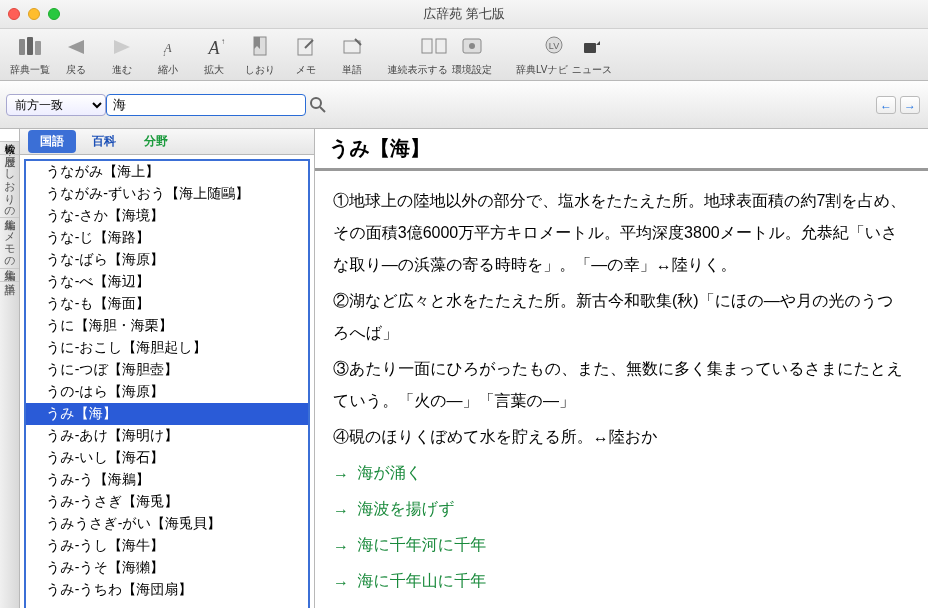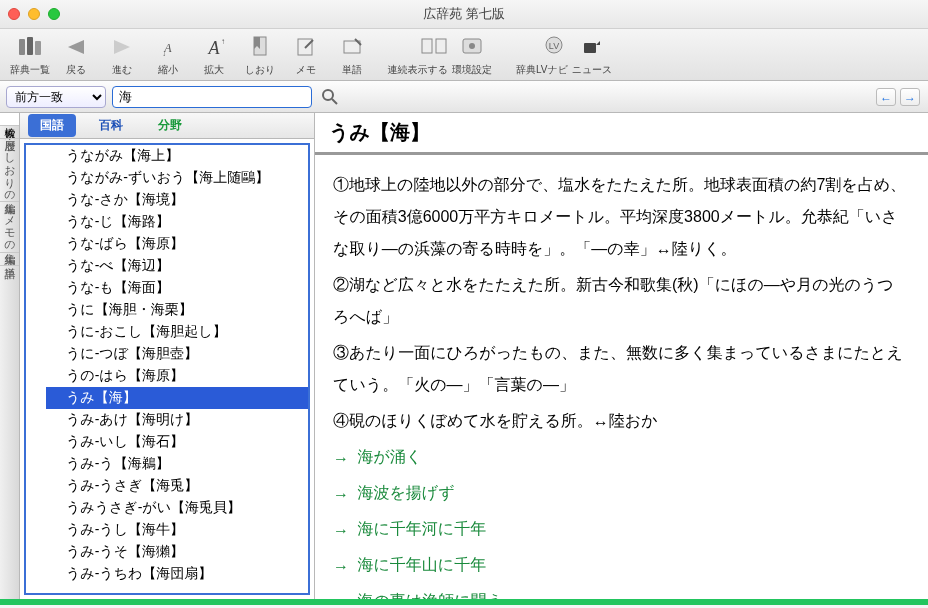--- a/index.html
+++ b/index.html
@@ -12,43 +12,43 @@
 .tl.y { background: #ffbd2e; border: 1px solid #dfa123; }
 .tl.g { background: #28c840; border: 1px solid #1dad2c; }
 .title { position: absolute; left: 50%; transform: translateX(-50%); font-size: 13px; color: #444; }
 
 .toolbar { height: 52px; background: linear-gradient(#f5f5f5, #e2e2e2); border-bottom: 1px solid #b8b8b8; display: flex; align-items: center; padding: 0 8px; gap: 2px; }
 .tbtn { width: 44px; display: flex; flex-direction: column; align-items: center; gap: 2px; cursor: pointer; }
 .tbtn .ic { width: 28px; height: 28px; display: flex; align-items: center; justify-content: center; color: #555; }
 .tbtn .lb { font-size: 10px; color: #444; white-space: nowrap; }
 .tbtn.wide { width: 72px; align-items: flex-end; }
 
-.searchbar { height: 32px; background: linear-gradient(#fdfdfd, #e5e5e5); border-bottom: 1px solid #b8b8b8; display: flex; align-items: center; padding: 0 6px; gap: 6px; position: relative; }
+.searchbar { height: 48px; background: linear-gradient(#fdfdfd, #e5e5e5); border-bottom: 1px solid #b8b8b8; display: flex; align-items: center; padding: 0 6px; gap: 0; position: relative; }
 .searchbar select { height: 22px; font-size: 12px; border: 1px solid #a8a8d0; border-radius: 4px; background: #fff; padding: 0 4px; }
 .searchbar .sel-mode { width: 100px; background: linear-gradient(#fff,#eef); }
 .searchbar input { height: 22px; width: 200px; border: 1px solid #2a6cd6; border-radius: 4px; padding: 0 6px; font-size: 13px; background:#fff; }
 .searchbar .magnify { width: 24px; height: 24px; display:flex; align-items:center; justify-content:center; color:#555; cursor:pointer; }
 .navbtns { position: absolute; right: 8px; display:flex; gap:4px; }
 .navbtns button { width: 20px; height: 18px; border: 1px solid #bbb; border-radius: 3px; background: linear-gradient(#fff,#eee); cursor:pointer; display:flex;align-items:center;justify-content:center; font-size:12px; }
 
 .main { display: flex; height: 486px; }
 
 .sidetabs { width: 20px; background: linear-gradient(90deg,#f0f0f0,#d8d8d8); border-right: 1px solid #b8b8b8; display:flex; flex-direction:column; }
 .sidetabs .vt { writing-mode: vertical-rl; font-size: 11px; padding: 6px 2px; color:#555; border-bottom:1px solid #c8c8c8; cursor:pointer; text-align:center; }
 .sidetabs .vt.active { background:#fff; color:#000; }
 
 .leftpane { width: 295px; background:#fff; border-right:1px solid #b8b8b8; display:flex; flex-direction:column; }
-.tabrow { height: 26px; background: linear-gradient(#f8f8f8,#e6e6e6); border-bottom:1px solid #b8b8b8; display:flex; align-items:center; padding:0 8px; gap:11px; }
+.tabrow { height: 26px; background: linear-gradient(#f8f8f8,#e6e6e6); border-bottom:1px solid #b8b8b8; display:flex; align-items:center; padding:0 8px; gap:4px; }
 .tabrow .tab { padding: 3px 12px; font-size: 12px; border-radius: 4px; cursor:pointer; font-weight:bold; }
 .tabrow .tab.active { background:#3b6fd6; color:#fff; }
 .tabrow .tab.t1 { color:#1b4fb6; }
 .tabrow .tab.t2 { color:#1a9a3c; }
 
 .listwrap { flex:1; border:2px solid #3b6fd6; margin:4px; overflow-y:auto; position:relative; }
-.listwrap ul { list-style:none;margin-left:20px; }
+.listwrap ul { list-style:none; }
 .listwrap li { padding: 2px 8px 2px 20px; font-size: 14px; cursor:pointer; white-space:nowrap; }
 .listwrap li.selected { background:#2a5bd7; color:#fff; }
 
 .content { flex:1; background:#fff; overflow-y:auto; padding: 0; }
 .content .hdr { font-size: 20px; font-weight:bold; padding: 6px 14px; border-bottom: 3px solid #999; }
 .content .body { padding: 14px 18px; font-size: 16px; line-height: 2.0; }
 .content .body p { margin-bottom: 4px; }
 .content .body .linkline { color:#1a8a3c; cursor:pointer; margin-top:2px; }
 .content .body .linkline .arrow { color:#1a8a3c; margin-right:4px; }
 

